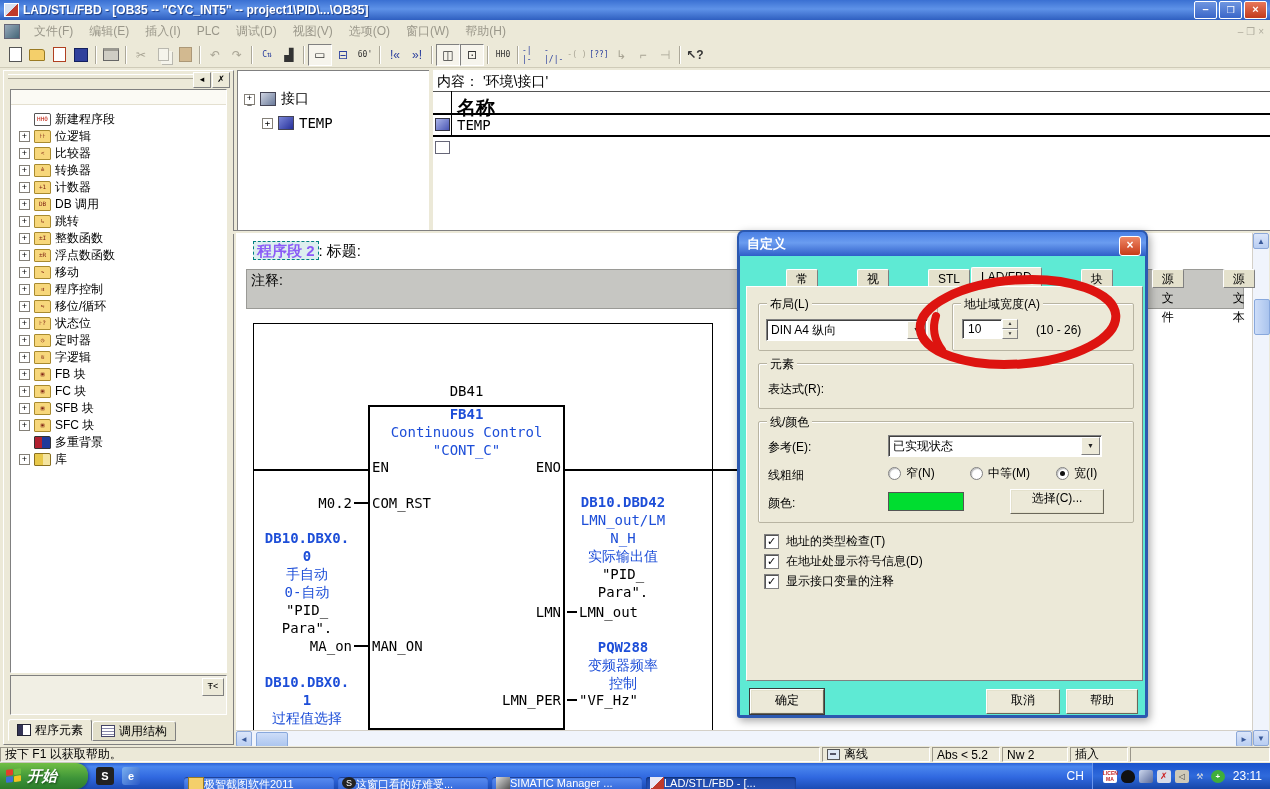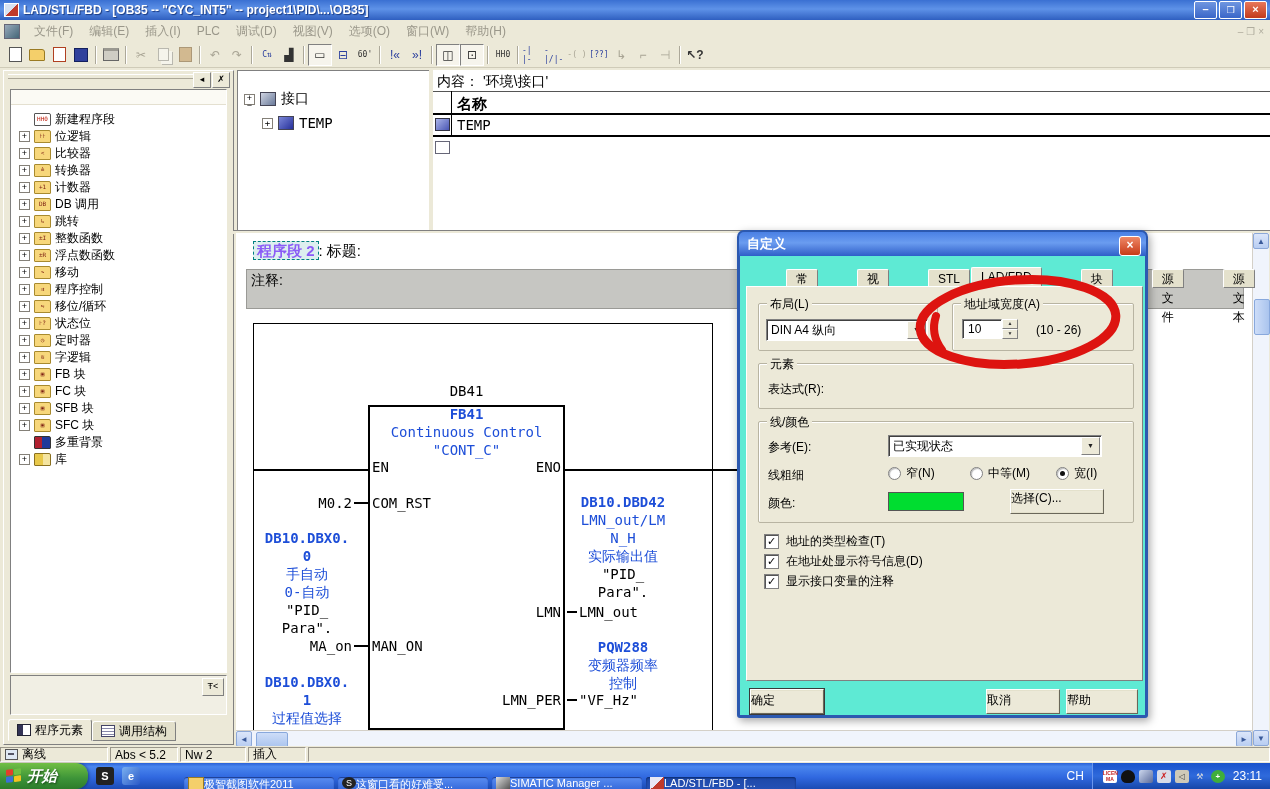--- a/index.html
+++ b/index.html
@@ -79,21 +79,21 @@
   .varpane{position:absolute;left:237px;top:70px;width:192px;height:160px;background:#fff;
     border:1px solid;border-color:#808080 #fff #fff #808080;}
   .vrow{display:flex;align-items:center;gap:5px;height:20px;font-size:14px;}
   .cube{width:14px;height:12px;background:linear-gradient(135deg,#cfd4e2,#6a7a9a);border:1px solid #445;}
   .cube.navy{background:linear-gradient(135deg,#7a86d8,#26309a);}
   .vsplit{position:absolute;left:429px;top:70px;width:4px;height:160px;background:#ece9d8;}
   .contentpane{position:absolute;left:433px;top:70px;width:837px;height:160px;background:#fff;overflow:hidden;}
   .chdr{position:absolute;left:4px;top:3px;font-size:14px;white-space:nowrap;}
   .chline{position:absolute;left:0;top:21px;width:100%;height:1px;background:#555;}
   .ccol{position:absolute;left:18px;top:21px;width:1px;height:46px;background:#000;}
-  .cname{position:absolute;left:24px;top:25px;font-size:15px;font-weight:bold;}
+  .cname{position:absolute;left:24px;top:25px;font-size:19px;font-weight:bold;}
   .cthick1{position:absolute;left:0;top:43px;width:100%;height:2px;background:#000;}
   .crowtxt{position:absolute;left:24px;top:47px;font-size:14px;font-family:"DejaVu Sans Mono",monospace;}
   .cthick2{position:absolute;left:0;top:65px;width:100%;height:2px;background:#000;}
   .decl{width:13px;height:11px;border:1px solid #334;background:linear-gradient(135deg,#aab4e8,#4a56b4);}
   .decl.empty{background:#fff;border-color:#667;}
   .hsplit{position:absolute;left:233px;top:230px;width:1037px;height:3px;background:#ece9d8;border-top:1px solid #808080;}
   
   .editor{position:absolute;left:236px;top:233px;width:1016px;height:497px;background:#fff;overflow:hidden;}
   .nettitle{position:absolute;left:17px;top:9px;font-size:15px;white-space:nowrap;}
   .netlabel{color:#8b5cf6;font-weight:bold;background:#ddefef;border:1px dashed #008080;padding:0 3px;}
@@ -147,21 +147,21 @@
   .spinbtns{display:flex;flex-direction:column;width:16px;}
   .spb{flex:1;background:#ece9d8;border:1px solid;border-color:#fff #808080 #808080 #fff;
     font-size:5px;text-align:center;line-height:7px;color:#333;}
   .dlabel{position:absolute;font-size:12px;}
   .radio{position:absolute;display:flex;align-items:center;gap:5px;font-size:12px;}
   .rdot{width:11px;height:11px;border-radius:50%;background:#fff;border:1px solid #808080;
     box-shadow:1px 1px 1px #bbb inset;position:relative;}
   .rdot.on::after{content:"";position:absolute;left:3px;top:3px;width:5px;height:5px;border-radius:50%;background:#111;}
   .swatch{position:absolute;width:74px;height:17px;border:1px solid #555;}
   .btn{position:absolute;height:23px;background:#ece9d8;border:1px solid;border-color:#fff #6a675a #6a675a #fff;
-    box-shadow:0 0 0 1px #e4e1cc inset;font-size:12px;text-align:left;}
+    box-shadow:0 0 0 1px #e4e1cc inset;font-size:12px;text-align:center;}
   .btn.def{outline:1px solid #3a3a3a;}
   .chk{position:absolute;display:flex;align-items:center;gap:7px;font-size:12px;}
   .box{width:13px;height:13px;background:#fff;border:1px solid #808080;box-shadow:1px 1px 0 #555 inset;
     font-size:11px;line-height:12px;text-align:center;font-weight:bold;}
   .box::before{content:"✓";}
   
   .redcircle{position:absolute;left:912px;top:270px;width:215px;height:106px;z-index:200;pointer-events:none;}
   
   .statusbar{position:absolute;left:0;top:746px;width:1270px;height:17px;background:#ece9d8;display:flex;gap:2px;
     padding-top:1px;box-sizing:border-box;font-size:12px;}
@@ -586,20 +586,21 @@
     <div class="btn" style="left:246px;top:456px;width:72px;line-height:21px">取消</div>
     <div class="btn" style="left:326px;top:456px;width:70px;line-height:21px">帮助</div>
   </div>
 
   <svg class="redcircle" viewBox="0 0 215 106">
     <ellipse cx="106" cy="52" rx="98" ry="42" fill="none" stroke="#dd1410" stroke-width="9" transform="rotate(-4 106 52)" stroke-linecap="round"></ellipse>
     <path d="M 30 80 Q 18 64 24 46" fill="none" stroke="#dd1410" stroke-width="8" stroke-linecap="round"></path>
   </svg>
 
   <div class="statusbar">
+    <div class="seg" style="width:820px">按下 F1 以获取帮助。</div>
     <div class="seg" style="width:108px">
       <span class="plugicon"></span>
       <span>离线</span>
     </div>
     <div class="seg" style="width:68px">Abs &lt; 5.2</div>
     <div class="seg" style="width:66px">Nw 2</div>
     <div class="seg" style="width:58px">插入</div>
     <div class="seg" style="flex:1"></div>
   </div>
 

